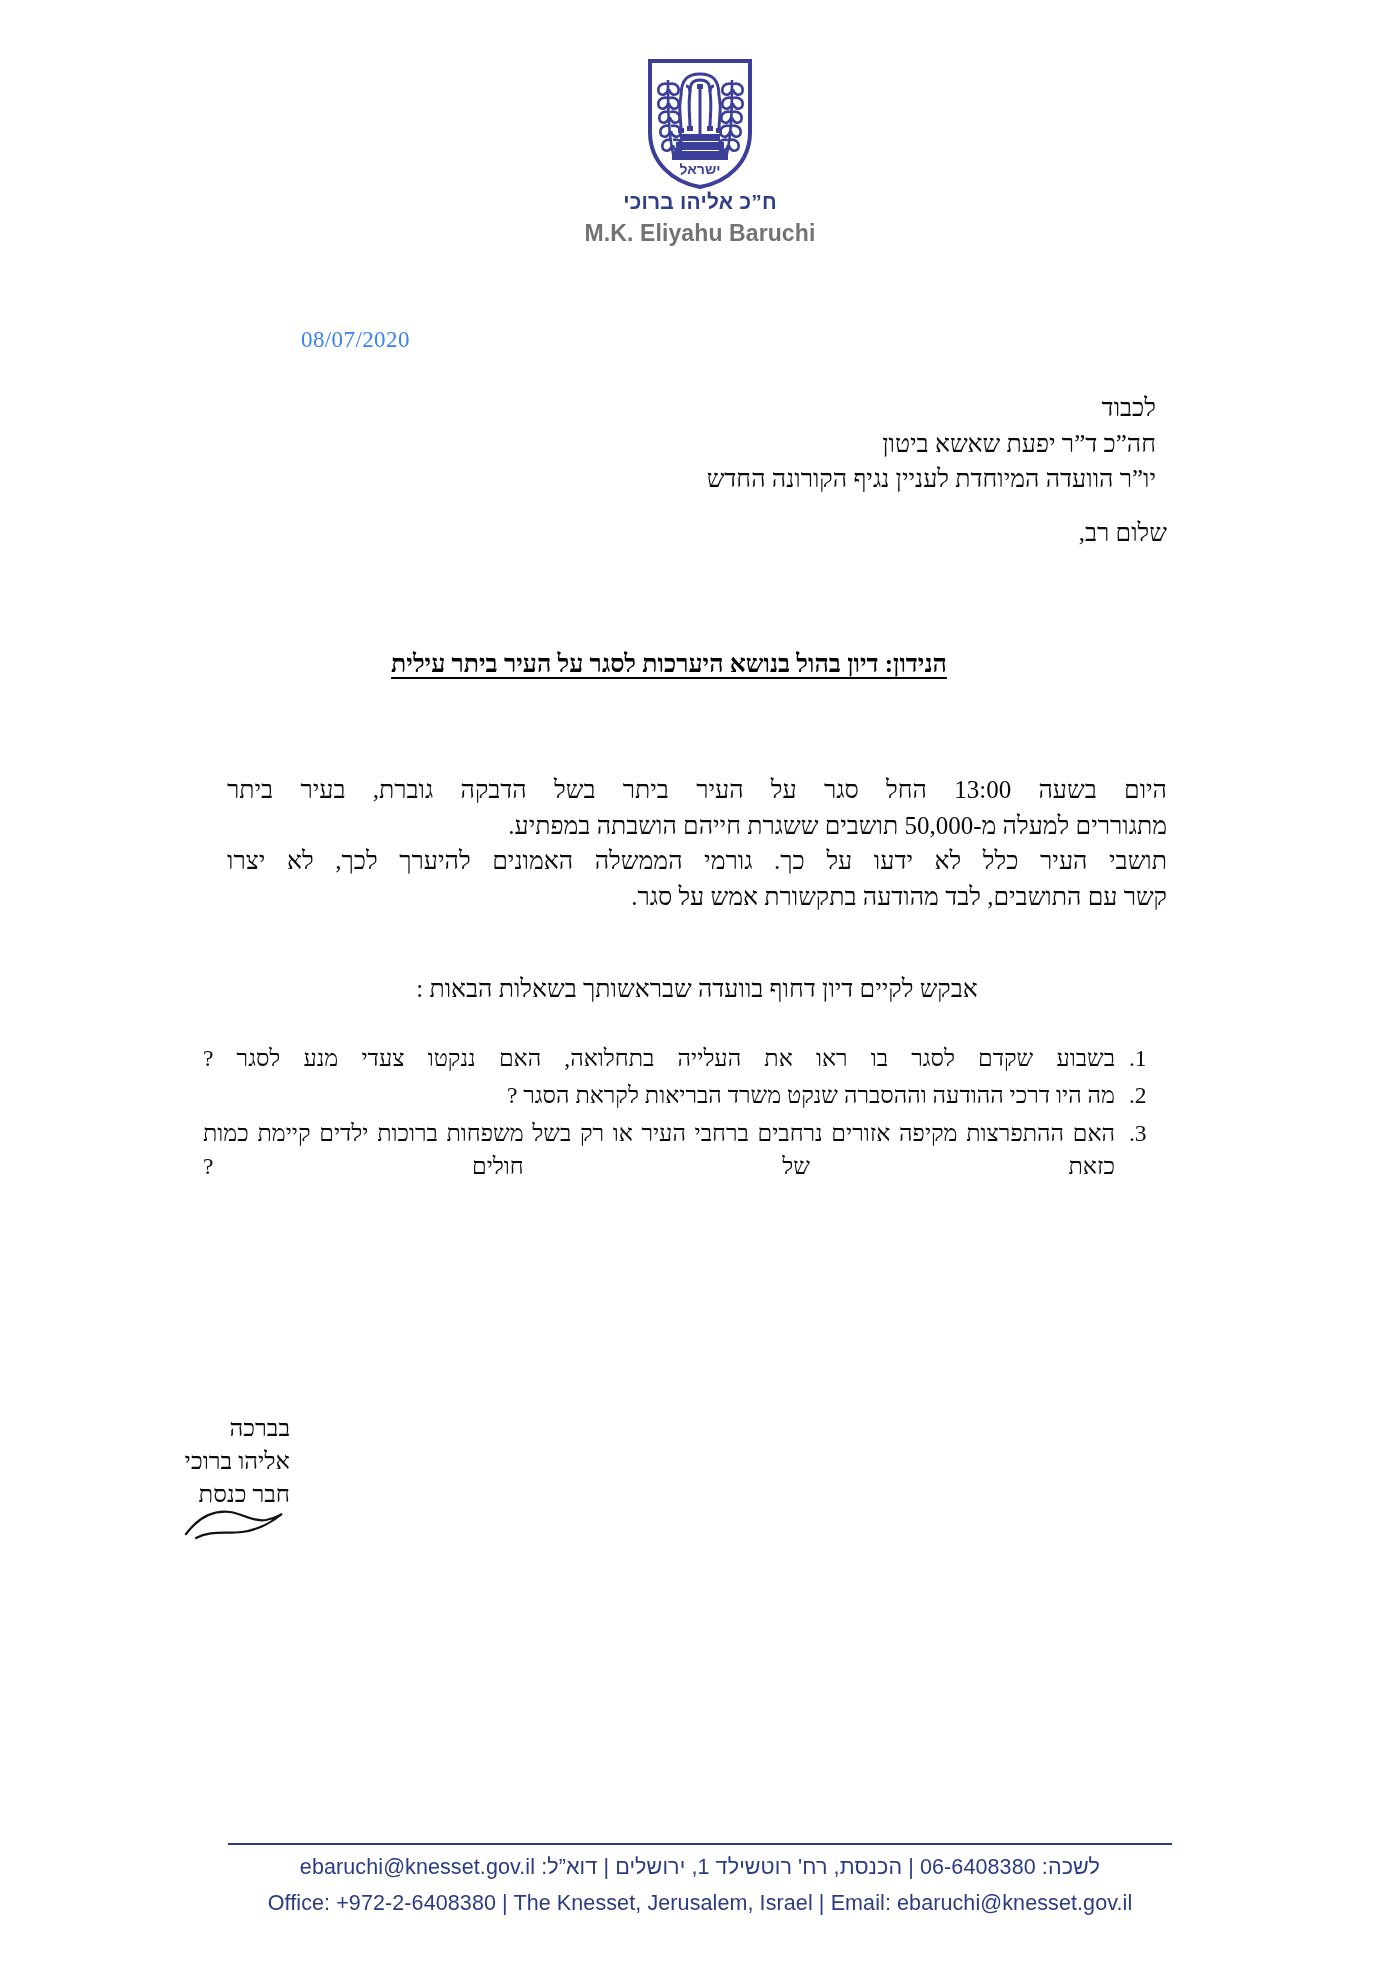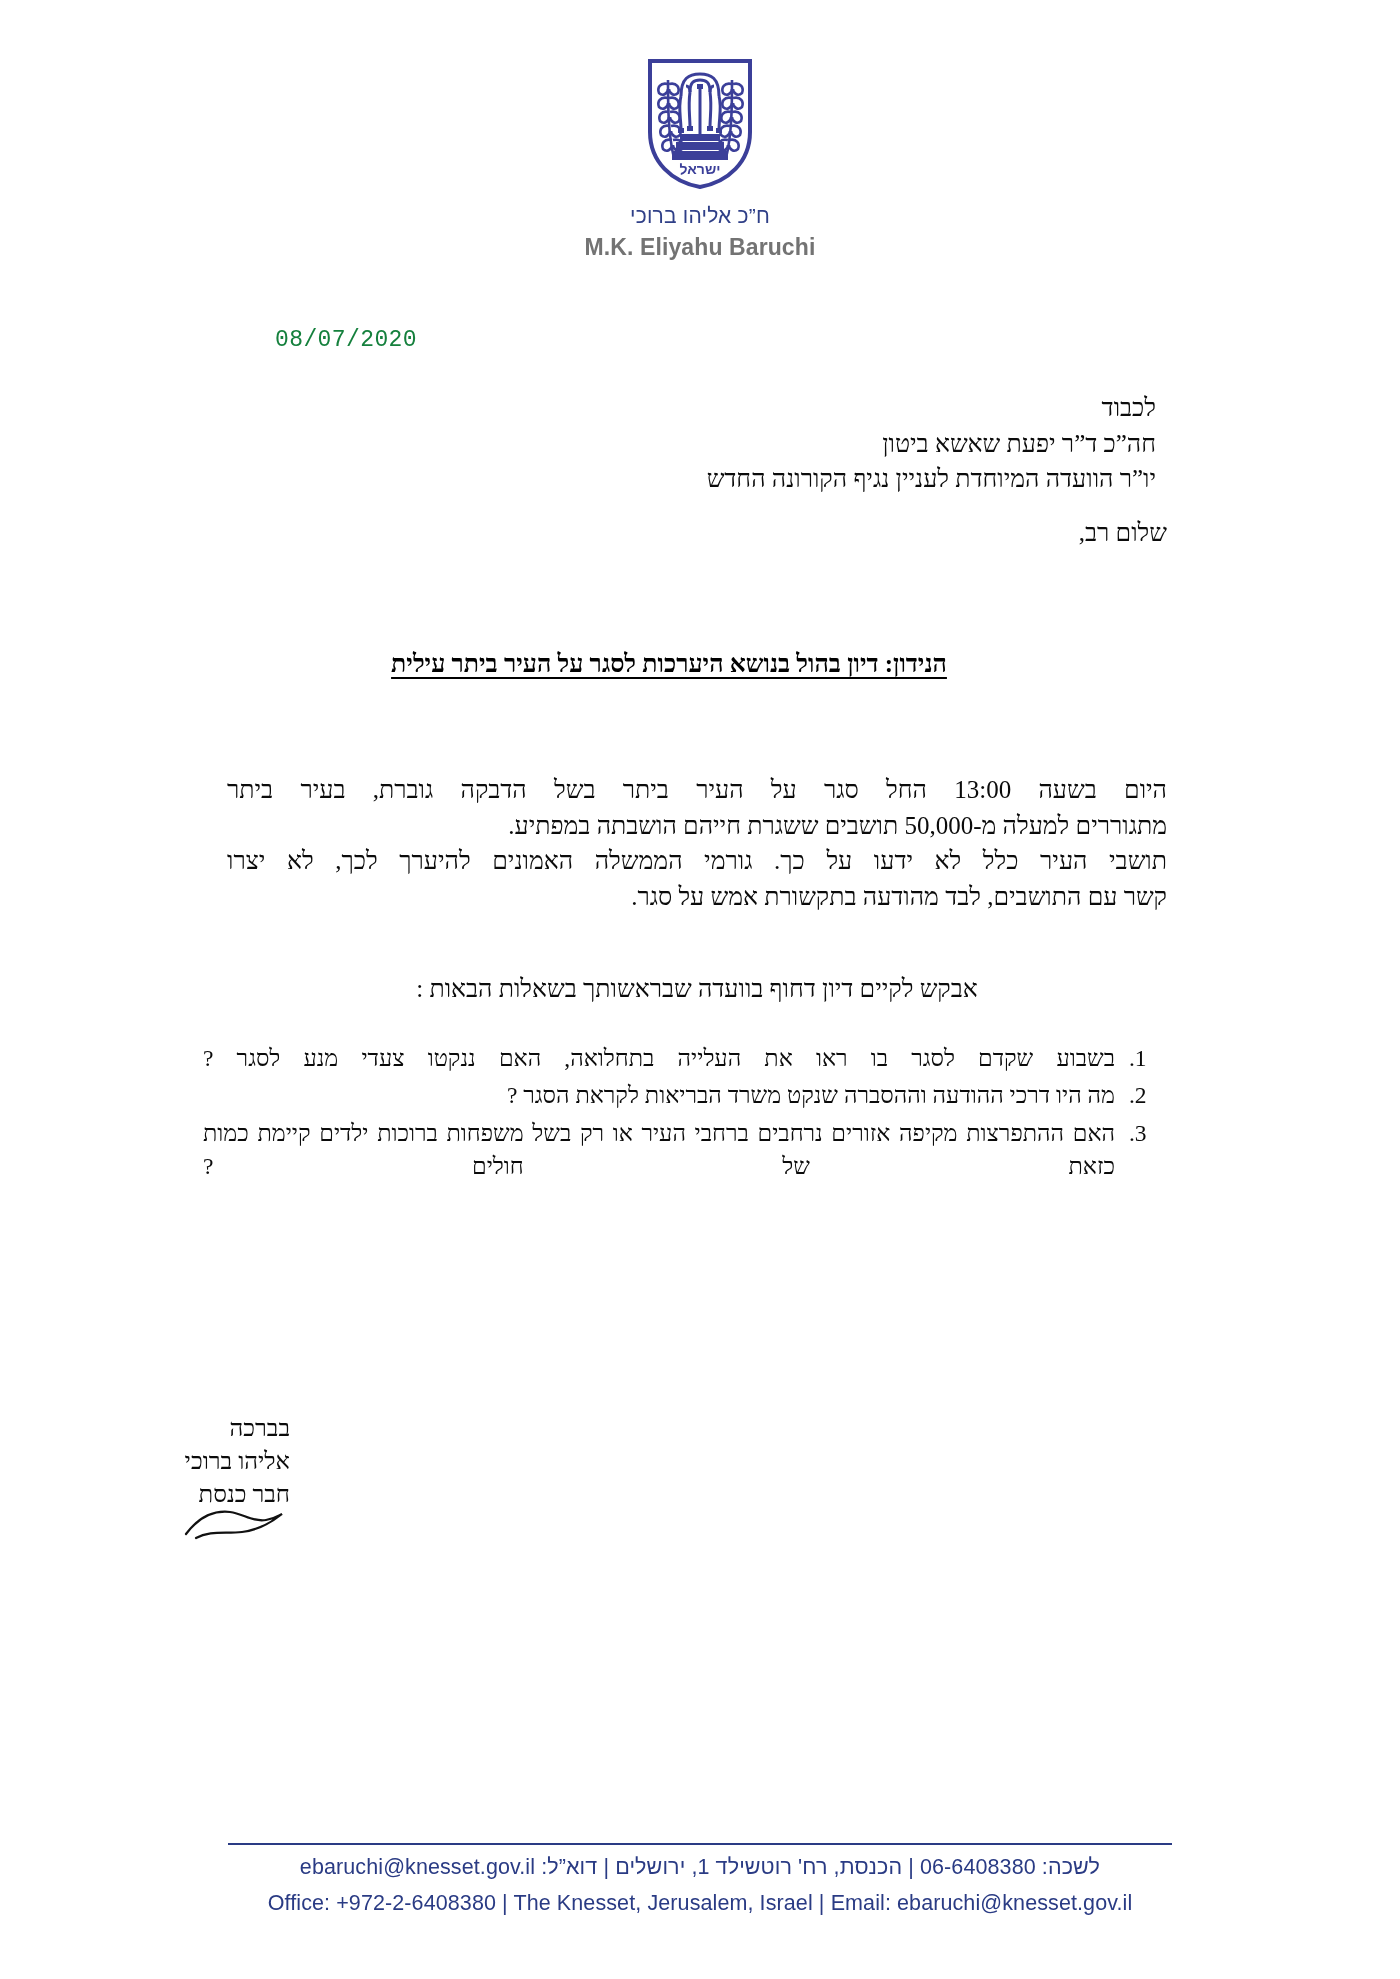--- a/index.html
+++ b/index.html
@@ -31,46 +31,45 @@
     right: 0;
     text-align: center;
   }
   .emblem {
     width: 112px;
     height: 132px;
     margin: 0 auto;
     display: block;
   }
   .org-name-he {
-    margin-top: 14px;
     font-family: "Liberation Sans", "DejaVu Sans", sans-serif;
-    font-weight: normal;
+    font-weight: bold;
     font-size: 21px;
     color: #2f3f87;
     direction: rtl;
     letter-spacing: 0.2px;
     text-align: center;
   }
   .org-name-en {
     margin-top: 6px;
     font-family: "Liberation Sans", "DejaVu Sans", sans-serif;
     font-weight: bold;
     font-size: 23px;
     color: #737373;
     letter-spacing: 0.1px;
   }
 
   
   .letter-date {
     position: absolute;
     top: 327px;
-    left: 275px;
-    font-family: Liberation Mono, monospace;
+    left: 301px;
+    font-family: Liberation Serif, serif;
     font-size: 23px;
-    color: #15803d;
+    color: #3b82f6;
     letter-spacing: 0.4px;
   }
 
   .addressee {
     position: absolute;
     top: 390px;
     right: 244px;
     direction: rtl;
     text-align: right;
     font-size: 25px;

